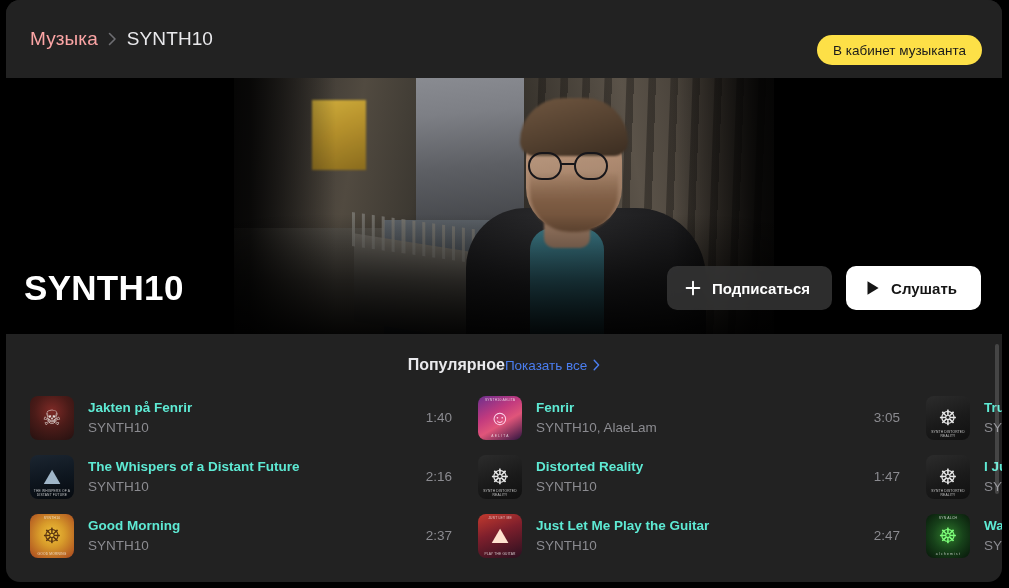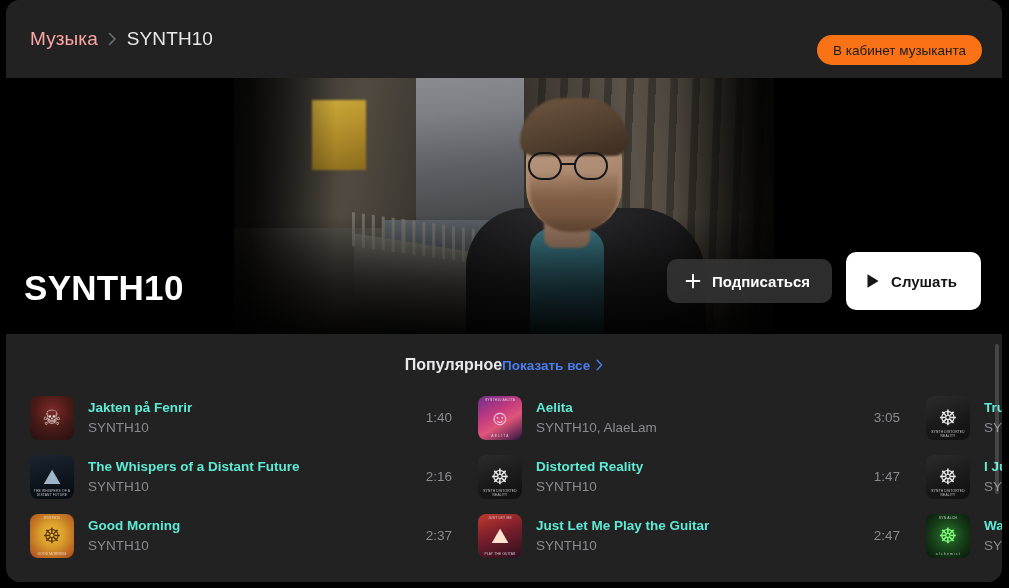--- a/index.html
+++ b/index.html
@@ -59,21 +59,21 @@
   }
 
   .cabinet-btn {
     position: absolute;
     right: 20px;
     top: 35px;
     height: 30px;
     padding: 0 16px;
     border: none;
     border-radius: 15px;
-    background: #f97316;
+    background: #fde047;
     color: #1b1b1b;
     font-size: 13.5px;
     font-family: "Liberation Sans", sans-serif;
     cursor: pointer;
     white-space: nowrap;
   }
 
   
   .hero {
     position: relative;
@@ -240,21 +240,21 @@
     font-size: 15px;
     font-weight: bold;
     font-family: "Liberation Sans", sans-serif;
     cursor: pointer;
     backdrop-filter: blur(6px);
   }
   .btn-listen {
     display: flex;
     align-items: center;
     gap: 11px;
-    height: 58px;
+    height: 44px;
     padding: 0 24px 0 20px;
     border: none;
     border-radius: 10px;
     background: #ffffff;
     color: #151515;
     font-size: 15px;
     font-weight: bold;
     font-family: "Liberation Sans", sans-serif;
     cursor: pointer;
   }
@@ -280,21 +280,20 @@
     color: #e9e9ec;
   }
   .show-all {
     display: flex;
     align-items: center;
     gap: 6px;
     color: #4b7ef0;
     font-size: 13.5px;
     cursor: pointer;
     text-decoration: none;
-    font-weight: bold;
   }
   .show-all svg { display: block; }
 
   .tracks-grid {
     margin-top: 10px;
     display: grid;
     grid-template-columns: 448px 448px 448px;
     column-gap: 0px;
     padding-left: 14px;
   }
@@ -524,21 +523,21 @@
       </div>
 
       <div class="track-col">
         <div class="track">
           <div class="cover cv-aelita">
             <div class="topline">SYNTH10   AELITA</div>
             <div class="glyph">☺</div>
             <div class="capline">A E L I T A</div>
           </div>
           <div class="track-meta">
-            <div class="track-title">Aelita</div>
+            <div class="track-title">Fenrir</div>
             <div class="track-artist">SYNTH10, AlaeLam</div>
           </div>
           <div class="track-dur">3:05</div>
         </div>
 
         <div class="track">
           <div class="cover cv-distorted">
             <div class="topline"></div>
             <div class="glyph">☸</div>
             <div class="capline">SYNTH DISTORTED REALITY</div>

